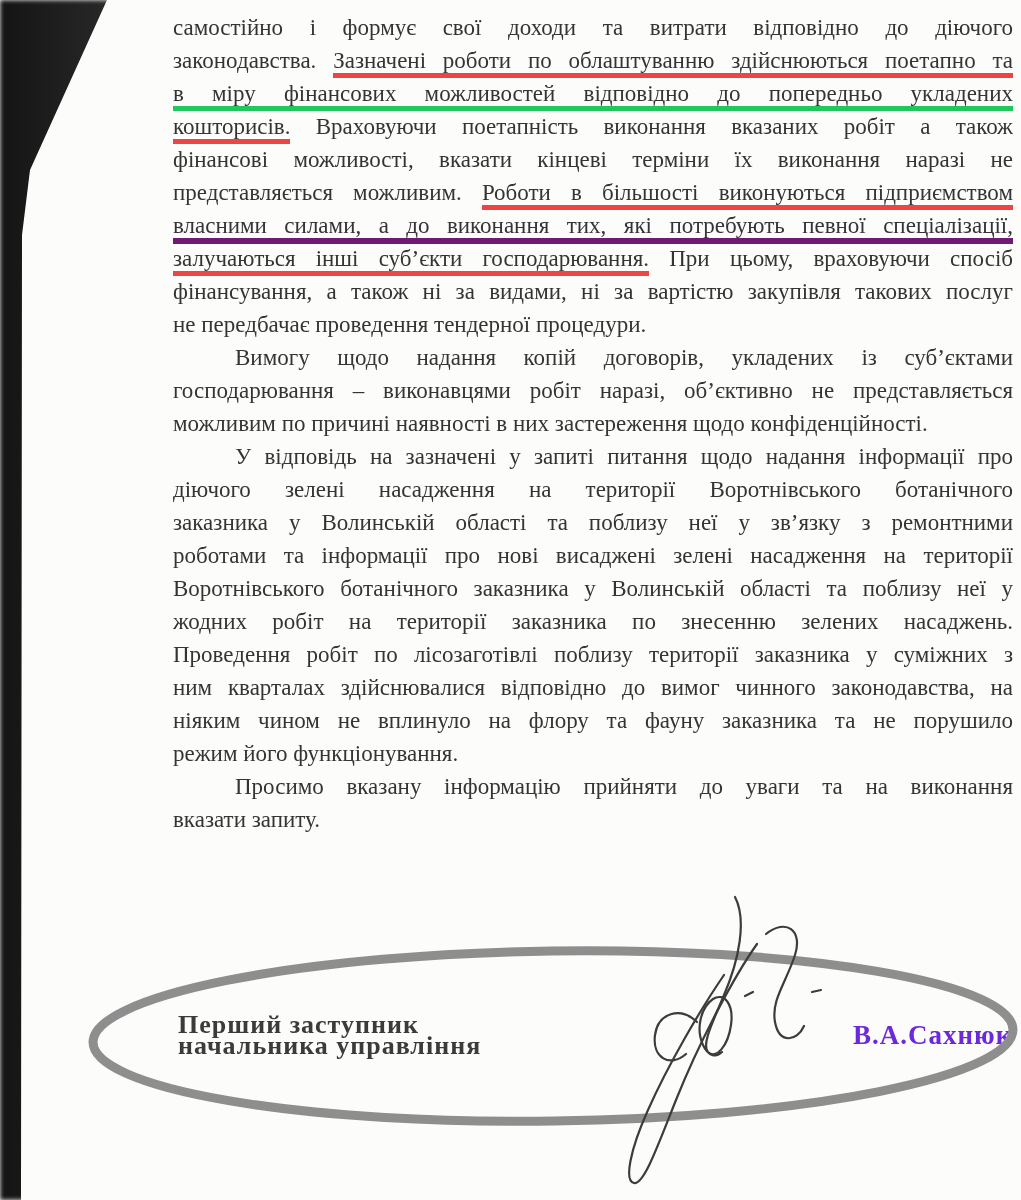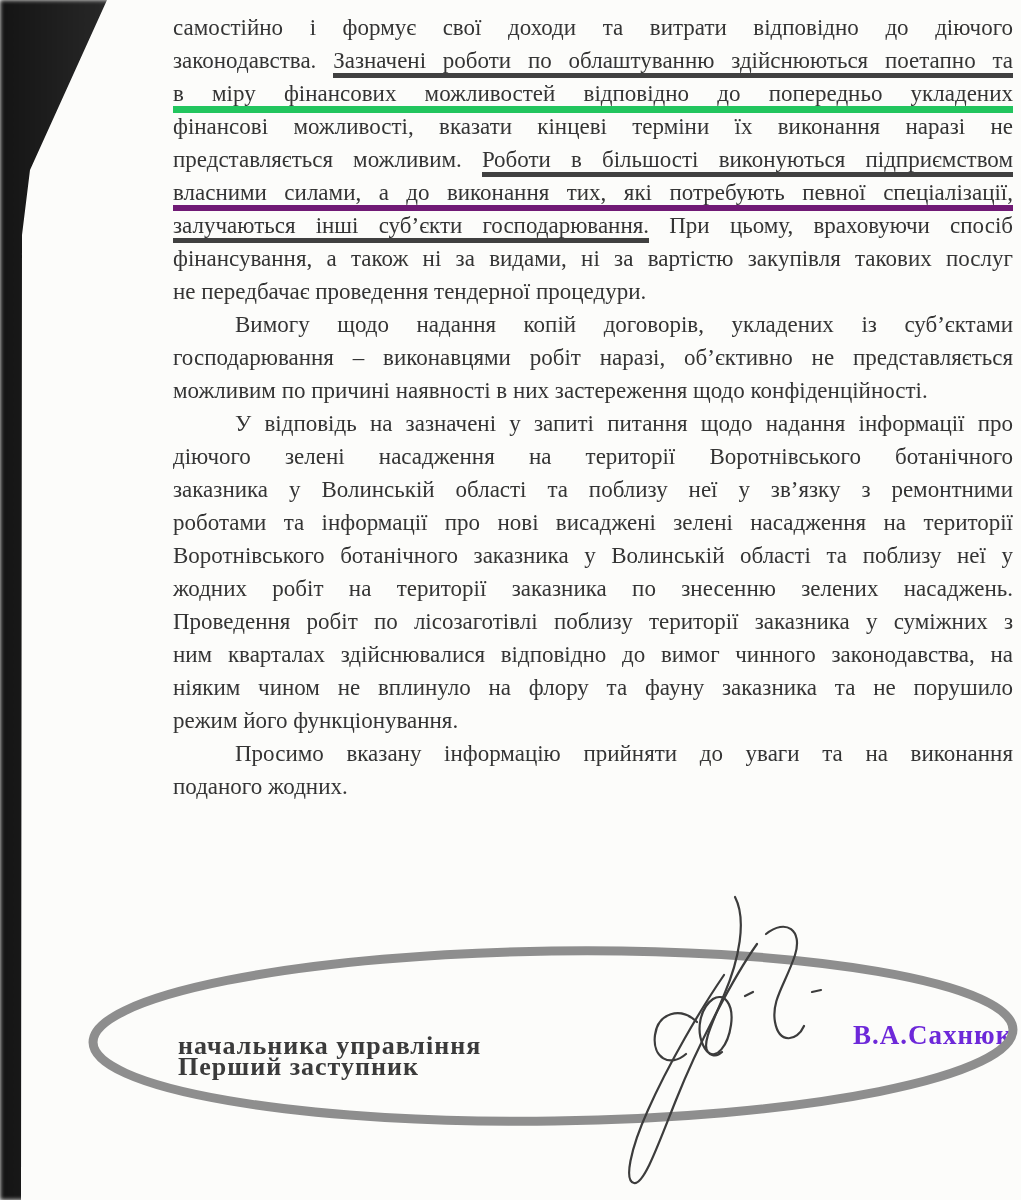--- a/index.html
+++ b/index.html
@@ -21,22 +21,22 @@
   .textblock{
     position:absolute;left:173px;top:11px;width:840px;
     color:#343434;
   }
   .line{
     height:33px;line-height:33px;font-size:23px;
     white-space:normal;
   }
   .line.justify{text-align:justify;text-align-last:justify;}
   .line.indent{text-indent:62px;}
-  .u1{border-bottom:5px solid #404040;}
-  .u2{border-bottom:7px solid #22c55e;}
+  .u1{border-bottom:5px solid #ef4444;}
+  .u2{border-bottom:5px solid #22c55e;}
   .u3{border-bottom:6px solid #701a75;}
   .signoff-title{
     position:absolute;left:178px;
     font-size:26px;font-weight:bold;color:#3b3b3b;
     letter-spacing:1px;
   }
   .signoff-name{
     position:absolute;left:853px;top:1020px;
     font-size:27px;font-weight:bold;color:#6d28d9;
     letter-spacing:1px;
@@ -50,44 +50,45 @@
 <body>
 
 <div class="page">
 
   <div class="scan-artifact"></div>
 
   <div class="textblock" id="doc-body">
       <div class="line justify"><span>самостійно і формує свої доходи та витрати відповідно до діючого</span></div>
       <div class="line justify"><span>законодавства. </span><span class="u1">Зазначені роботи по облаштуванню здійснюються поетапно та</span></div>
       <div class="line justify"><span class="u2">в міру фінансових можливостей відповідно до попередньо укладених</span></div>
+      <div class="line justify"><span class="u1">кошторисів.</span><span> Враховуючи поетапність виконання вказаних робіт а також</span></div>
       <div class="line justify"><span>фінансові можливості, вказати кінцеві терміни їх виконання наразі не</span></div>
       <div class="line justify"><span>представляється можливим. </span><span class="u1">Роботи в більшості виконуються підприємством</span></div>
       <div class="line justify"><span class="u3">власними силами, а до виконання тих, які потребують певної спеціалізації,</span></div>
       <div class="line justify"><span class="u1">залучаються інші суб’єкти господарювання.</span><span> При цьому, враховуючи спосіб</span></div>
       <div class="line justify"><span>фінансування, а також ні за видами, ні за вартістю закупівля такових послуг</span></div>
       <div class="line"><span>не передбачає проведення тендерної процедури.</span></div>
       <div class="line justify indent"><span>Вимогу щодо надання копій договорів, укладених із суб’єктами</span></div>
       <div class="line justify"><span>господарювання – виконавцями робіт наразі, об’єктивно не представляється</span></div>
       <div class="line"><span>можливим по причині наявності в них застереження щодо конфіденційності.</span></div>
       <div class="line justify indent"><span>У відповідь на зазначені у запиті питання щодо надання інформації про</span></div>
       <div class="line justify"><span>діючого зелені насадження на території Воротнівського ботанічного</span></div>
       <div class="line justify"><span>заказника у Волинській області та поблизу неї у зв’язку з ремонтними</span></div>
       <div class="line justify"><span>роботами та інформації про нові висаджені зелені насадження на території</span></div>
       <div class="line justify"><span>Воротнівського ботанічного заказника у Волинській області та поблизу неї у</span></div>
       <div class="line justify"><span>жодних робіт на території заказника по знесенню зелених насаджень.</span></div>
       <div class="line justify"><span>Проведення робіт по лісозаготівлі поблизу території заказника у суміжних з</span></div>
       <div class="line justify"><span>ним кварталах здійснювалися відповідно до вимог чинного законодавства, на</span></div>
       <div class="line justify"><span>ніяким чином не вплинуло на флору та фауну заказника та не порушило</span></div>
       <div class="line"><span>режим його функціонування.</span></div>
       <div class="line justify indent"><span>Просимо вказану інформацію прийняти до уваги та на виконання</span></div>
-      <div class="line"><span>поданого жодних.</span></div>
+      <div class="line"><span>вказати запиту.</span></div>
     </div>
 
-  <div class="signoff-title" style="top:1052px;">Перший заступник</div>
+  <div class="signoff-title" style="top:1010px;">Перший заступник</div>
   <div class="signoff-title" style="top:1031px;">начальника управління</div>
   <div class="signoff-name">В.А.Сахнюк</div>
 
   <svg class="overlay-svg" viewBox="0 0 1021 1200">
 
     <g>
       <ellipse cx="553" cy="1036" rx="460" ry="85" fill="none" stroke="#8e8e8e" stroke-width="9" transform="rotate(-0.8 553 1036)"></ellipse>
     </g>
 
     <g fill="none" stroke="#3c3c3c" stroke-width="2.2" stroke-linecap="round">

